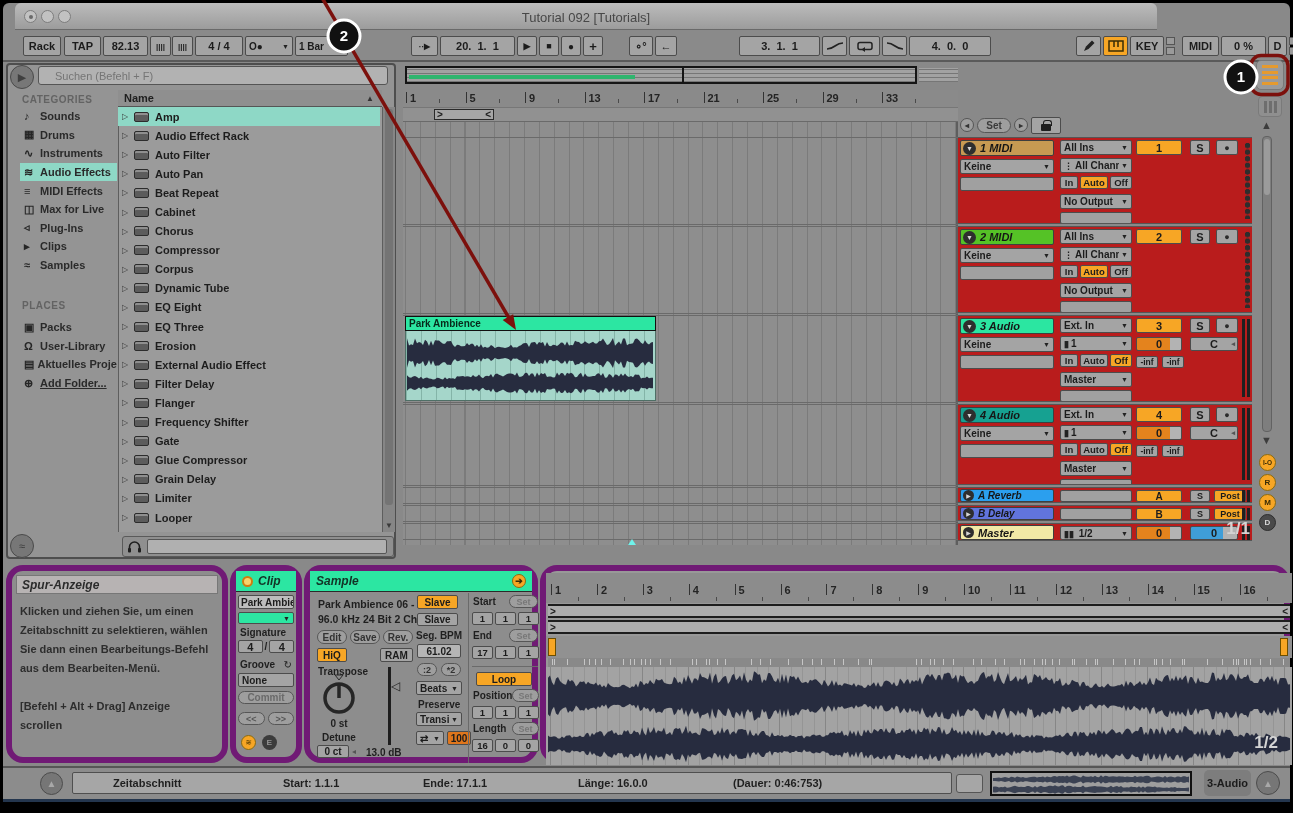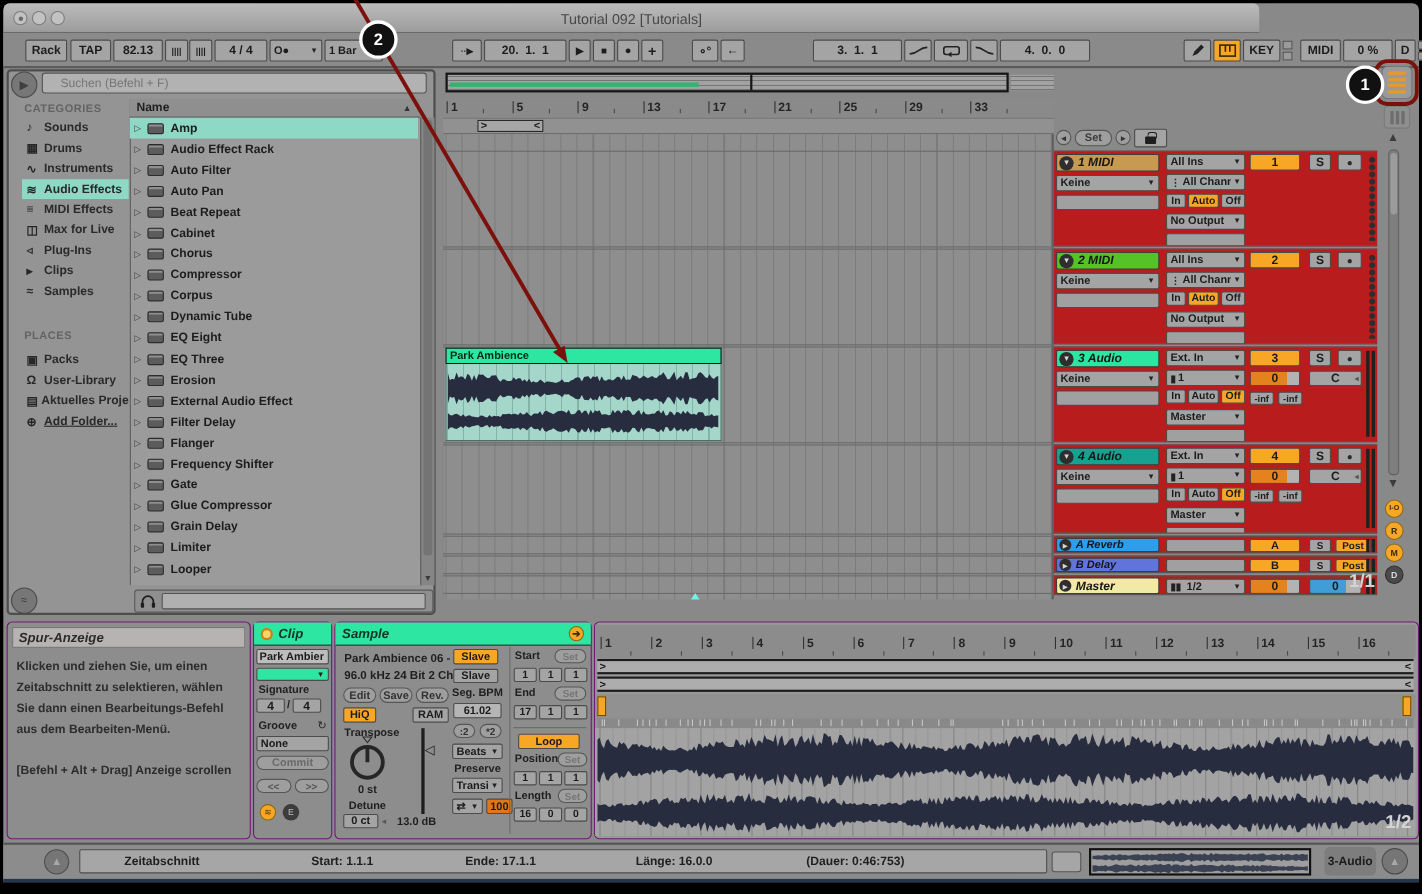--- a/index.html
+++ b/index.html
@@ -1,20 +1,20 @@
 <!DOCTYPE html>
 <html><head>
 <meta charset="utf-8">
 <style>
 *{box-sizing:border-box;margin:0;padding:0}
 html,body{background:#1a1a1a}
 #app{position:relative;width:1293px;height:813px;background:#000;font-family:"Liberation Sans",sans-serif;overflow:hidden}
 .ab{position:absolute}
 .win{left:3px;top:3px;width:1287px;height:799px;background:#898989;border-radius:6px 6px 0 0}
-.titlebar{left:3px;top:3px;width:1142px;height:27px;background:linear-gradient(#bcbcbc,#9c9c9c);border-bottom:1px solid #6a6a6a;border-radius:6px 6px 0 0}
+.titlebar{left:15px;top:3px;width:1142px;height:27px;background:linear-gradient(#bcbcbc,#9c9c9c);border-bottom:1px solid #6a6a6a;border-radius:6px 6px 0 0}
 .tl{width:13px;height:13px;border-radius:50%;border:1px solid #7d7d7d;background:#c2c2c2;top:7px}
 .tl .dot{position:absolute;left:3.5px;top:3.5px;width:4px;height:4px;border-radius:50%;background:#6a6a6a}
 .wtitle{top:7px;width:100%;text-align:center;font-size:13px;color:#474747}
 .transport{left:3px;top:30px;width:1287px;height:32px;background:#8a8a8a;border-bottom:2px solid #5a5a5a}
 .bx{background:#a4a4a4;border:1px solid #4c4c4c;color:#1c1c1c;font-size:11px;font-weight:bold;display:flex;align-items:center;justify-content:center;border-radius:2px}
 .tb{top:6px;height:20px}
 .pre{white-space:pre}
 .dd{justify-content:space-between;padding:0 3px;font-size:10px}
 .car{font-size:7px;color:#222;margin-left:2px}
 .org{background:#f7a625 !important}
@@ -46,21 +46,21 @@
 .fold{width:13px;height:13px;border-radius:50%;background:#2e2e2e;color:#d6d6d6;font-size:7px;display:flex;align-items:center;justify-content:center;margin-right:4px}
 .tnm{font-style:italic;font-weight:bold;font-size:11px;color:#161616;white-space:nowrap}
 .mon{font-size:9.5px}
 .chic{font-size:9px;color:#222;margin-right:2px}
 .dots{width:9px;background-image:radial-gradient(circle at 4.5px 3.5px,#2d2d2d 2.5px,transparent 3px);background-size:9px 6.6px;background-repeat:repeat-y}
 .crc{width:14px;height:14px;border-radius:50%;border:1px solid #555;background:#9e9e9e;color:#333;font-size:8px;display:flex;align-items:center;justify-content:center;font-weight:bold}
 .lock{position:relative;width:10px;height:7px;background:#1e1e1e;border-radius:1px;margin-top:4px}
 .lock::before{content:"";position:absolute;left:1.5px;top:-4px;width:7px;height:5px;border:1.5px solid #1e1e1e;border-bottom:none;border-radius:3px 3px 0 0}
 .tgl{width:17px;height:17px;border-radius:50%;background:#f7a625;border:1px solid #8a6a10;color:#3a2c05;font-size:6.5px;font-weight:bold;display:flex;align-items:center;justify-content:center}
 
-.panel{background:#8d8d8d;border:1px solid #701a75;border-radius:5px}
+.panel{background:#8d8d8d;border:6px solid #701a75;border-radius:17px}
 .greenhdr{background:#2ce6a2;border-bottom:1px solid #2a2a2a;display:flex;align-items:center;padding:0 6px;font-size:12px;font-weight:bold;font-style:italic;color:#123326}
 .sgrid{background-image:repeating-linear-gradient(90deg,#868686 0 1px,transparent 1px 45.9px),repeating-linear-gradient(90deg,#959595 0 1px,transparent 1px 11.475px);background-position:4px 0,4px 0}
 .ttick{position:absolute;top:1px;width:1px;height:6px;background:#c6c6c6}
 .brace{background:#adadad;border-top:2px solid #1d1d1d;border-bottom:2px solid #1d1d1d;color:#1d1d1d;font-size:10px;font-weight:bold;display:flex;justify-content:space-between;align-items:center;padding:0 2px}
 .stseg{top:4px;font-size:11px;font-weight:bold;color:#1f1f1f;white-space:pre}
 .cyan{width:0;height:0;border-left:4px solid transparent;border-right:4px solid transparent;border-bottom:6px solid #6ff2ea}
 svg.wv{display:block}
 </style>
 </head>
 <body>

